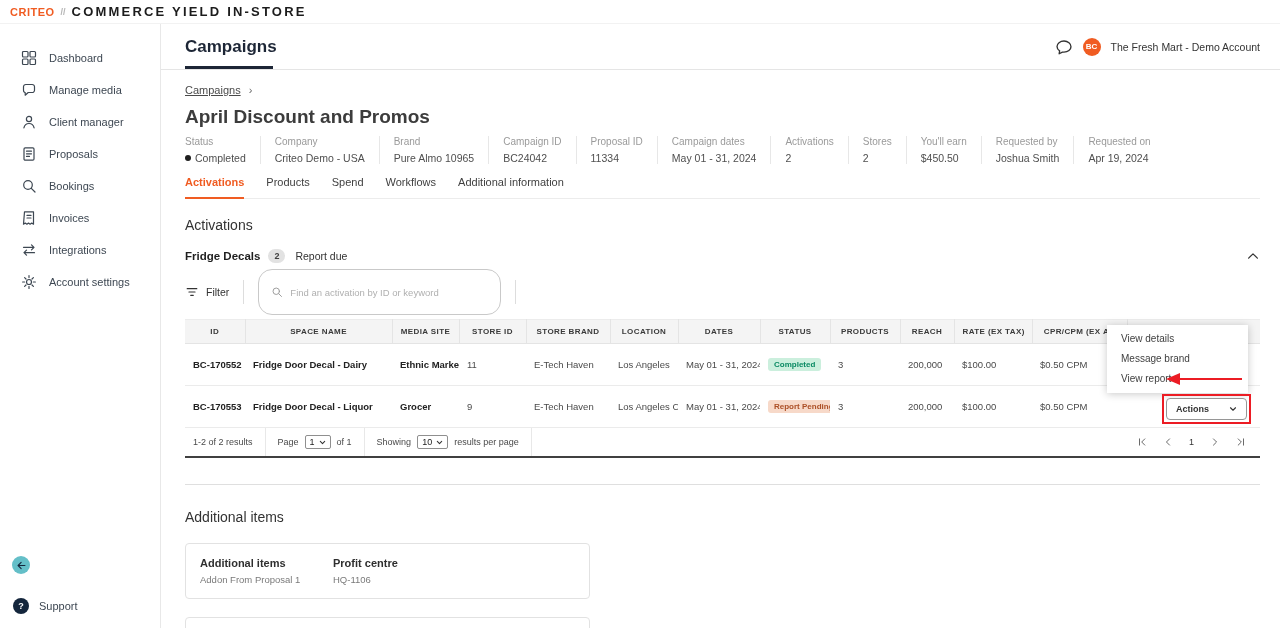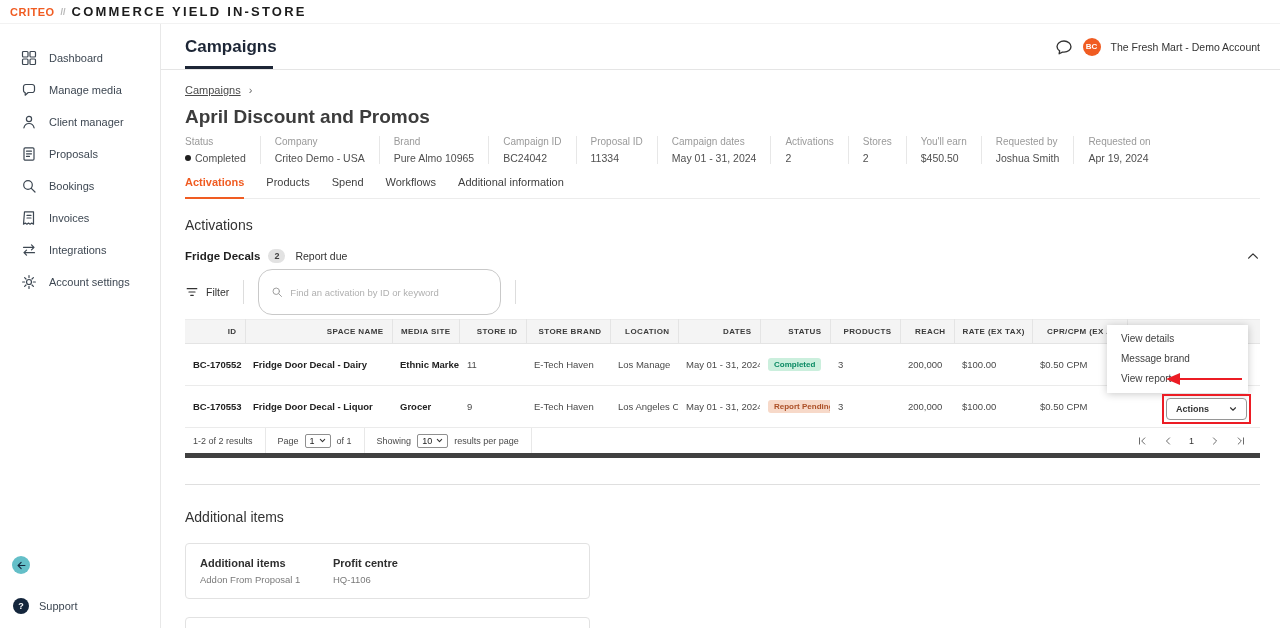--- a/index.html
+++ b/index.html
@@ -70,29 +70,29 @@
   .filter-btn svg { width:14px; height:14px; color:#333; }
   .vdiv { width:1px; height:24px; background:#ddd; }
   .search-box { width:243px; height:46px; border:1px solid #c9c9c9; border-radius:14px; display:flex; align-items:center; gap:7px; padding:0 12px; }
   .search-box svg { width:12px; height:12px; color:#9a9a9a; flex-shrink:0; }
   .search-box input { border:none; outline:none; width:100%; font-size:9.5px; color:#333; font-family:"Liberation Sans",sans-serif; }
   .search-box input::placeholder { color:#b0b0b0; }
 
   
   .table-wrap { margin-top:12px; }
   table { width:100%; border-collapse:collapse; table-layout:fixed; }
-  th { background:#f4f4f4; font-size:8px; font-weight:700; color:#3a3a3a; letter-spacing:.4px; text-align:right; padding:7px 8px; border-right:1px solid #e4e4e4; border-top:1px solid #ececec; border-bottom:1px solid #e4e4e4; white-space:nowrap; overflow:hidden; }
+  th { background:#f4f4f4; font-size:8px; font-weight:700; color:#3a3a3a; letter-spacing:.4px; text-align:center; padding:7px 8px; border-right:1px solid #e4e4e4; border-top:1px solid #ececec; border-bottom:1px solid #e4e4e4; white-space:nowrap; overflow:hidden; }
   th:last-child { border-right:none; }
   td { padding:14px 8px; font-size:9.5px; color:#4a4a4a; border-bottom:1px solid #ebebeb; white-space:nowrap; overflow:hidden; }
   td:nth-child(-n+3) { font-weight:700; color:#222; }
   .status-badge { display:inline-block; padding:2px 6px; border-radius:3px; font-size:8px; font-weight:700; }
   .badge-green { background:#cbefdd; color:#0a8a63; }
   .badge-orange { background:#f7d9c9; color:#ac4f26; }
 
-  .pagination { height:30px; display:flex; align-items:center; border-bottom:5px solid #404040; font-size:9px; color:#4a4a4a; padding:0 8px; }
+  .pagination { height:30px; display:flex; align-items:center; border-bottom:2px solid #404040; font-size:9px; color:#4a4a4a; padding:0 8px; }
   .pg-group { display:flex; align-items:center; gap:6px; padding:0 12px; border-right:1px solid #e8e8e8; height:100%; }
   .pg-group:first-child { padding-left:0; }
   .pg-group:last-of-type { border-right:none; }
   .selbox { border:1px solid #8f8f8f; border-radius:2px; padding:1px 4px; display:inline-flex; align-items:center; gap:4px; font-size:9px; color:#222; background:#fff; }
   .selbox svg { width:7px; height:7px; color:#333; }
   .pg-icons { margin-left:auto; display:flex; align-items:center; gap:16px; color:#555; padding-right:6px; }
   .pg-icons svg { width:10px; height:10px; }
   .pg-num { font-size:9px; color:#333; }
 
   .divider { margin-top:26px; border:none; border-top:1px solid #dfdfdf; }
@@ -360,21 +360,21 @@
               <th data-interactable="false"></th>
             </tr>
           </thead>
           <tbody>
             <tr data-interactable="true">
               <td data-interactable="false">BC-170552</td>
               <td data-interactable="false">Fridge Door Decal - Dairy</td>
               <td data-interactable="false">Ethnic Market</td>
               <td data-interactable="false">11</td>
               <td data-interactable="false">E-Tech Haven</td>
-              <td data-interactable="false">Los Manage</td>
+              <td data-interactable="false">Los Angeles</td>
               <td data-interactable="false">May 01 - 31, 2024</td>
               <td><span class="status-badge badge-green" data-interactable="false">Completed</span></td>
               <td data-interactable="false">3</td>
               <td data-interactable="false">200,000</td>
               <td data-interactable="false">$100.00</td>
               <td data-interactable="false">$0.50 CPM</td>
               <td data-interactable="false"></td>
             </tr>
             <tr data-interactable="true">
               <td data-interactable="false">BC-170553</td>

